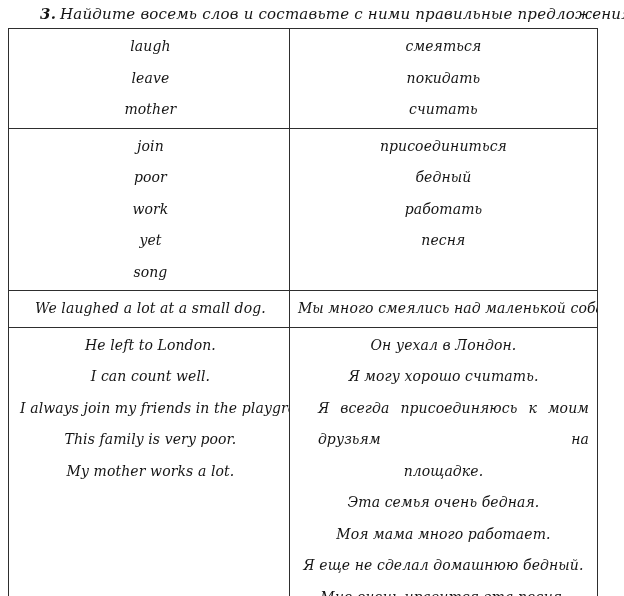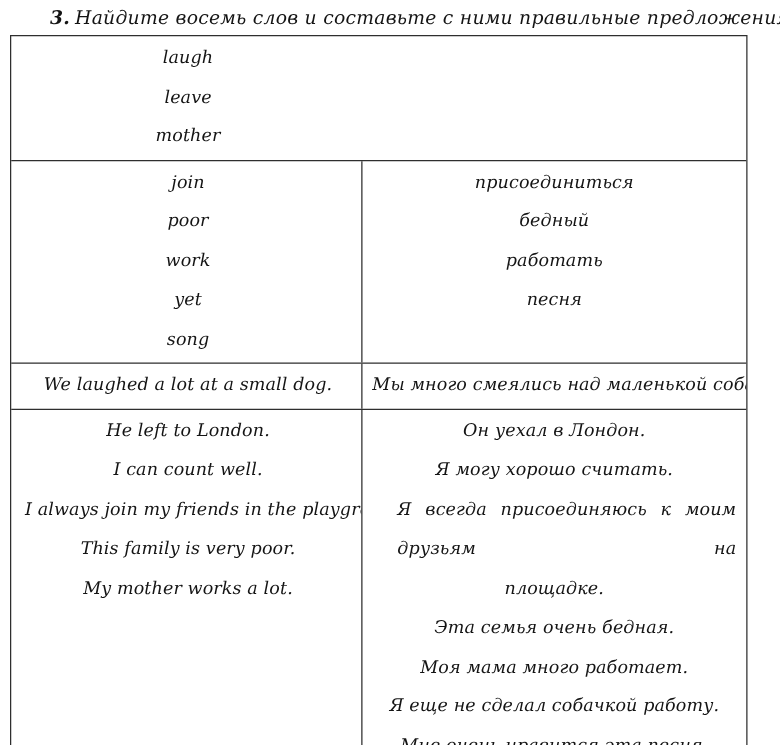--- a/index.html
+++ b/index.html
@@ -78,20 +78,25 @@
   </div>
 
   <div class="xtable">
 
     <div class="section section-1">
       <div class="cell cell-left">
         <div class="line">laugh</div>
         <div class="line">leave</div>
         <div class="line">mother</div>
       </div>
+      <div class="cell cell-right">
+        <div class="line">смеяться</div>
+        <div class="line">покидать</div>
+        <div class="line">считать</div>
+      </div>
     </div>
 
     <div class="section section-2">
       <div class="cell cell-left">
         <div class="line">join</div>
         <div class="line">poor</div>
         <div class="line">work</div>
         <div class="line">yet</div>
         <div class="line">song</div>
       </div>
@@ -120,19 +125,19 @@
         <div class="line">This family is very poor.</div>
         <div class="line">My mother works a lot.</div>
       </div>
       <div class="cell cell-right">
         <div class="line">Он уехал в Лондон.</div>
         <div class="line">Я могу хорошо считать.</div>
         <div class="line">Я всегда присоединяюсь к моим друзьям на</div>
         <div class="line">площадке.</div>
         <div class="line">Эта семья очень бедная.</div>
         <div class="line">Моя мама много работает.</div>
-        <div class="line">Я еще не сделал собачкой работу.</div>
+        <div class="line">Я еще не сделал домашнюю бедный.</div>
         <div class="line">Мне очень нравится эта песня.</div>
       </div>
     </div>
 
   </div>
 </div>
 
 </body></html>

